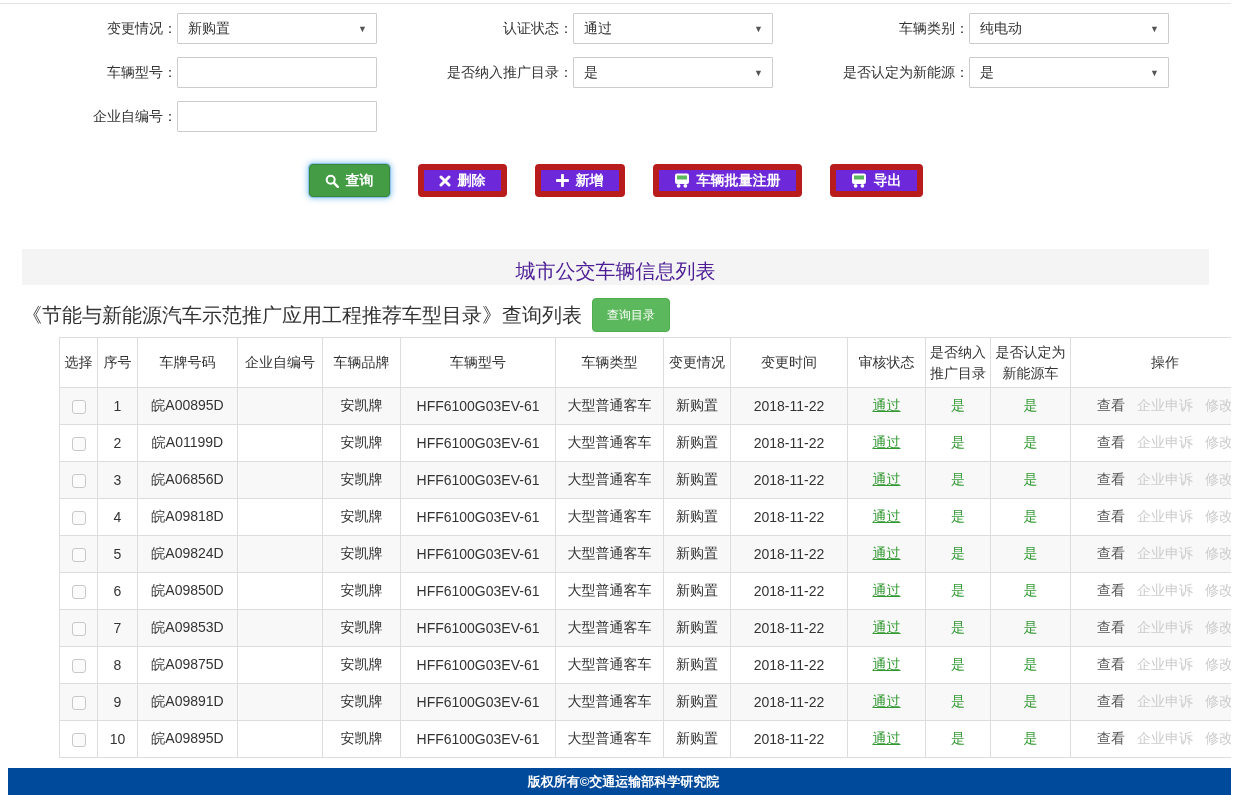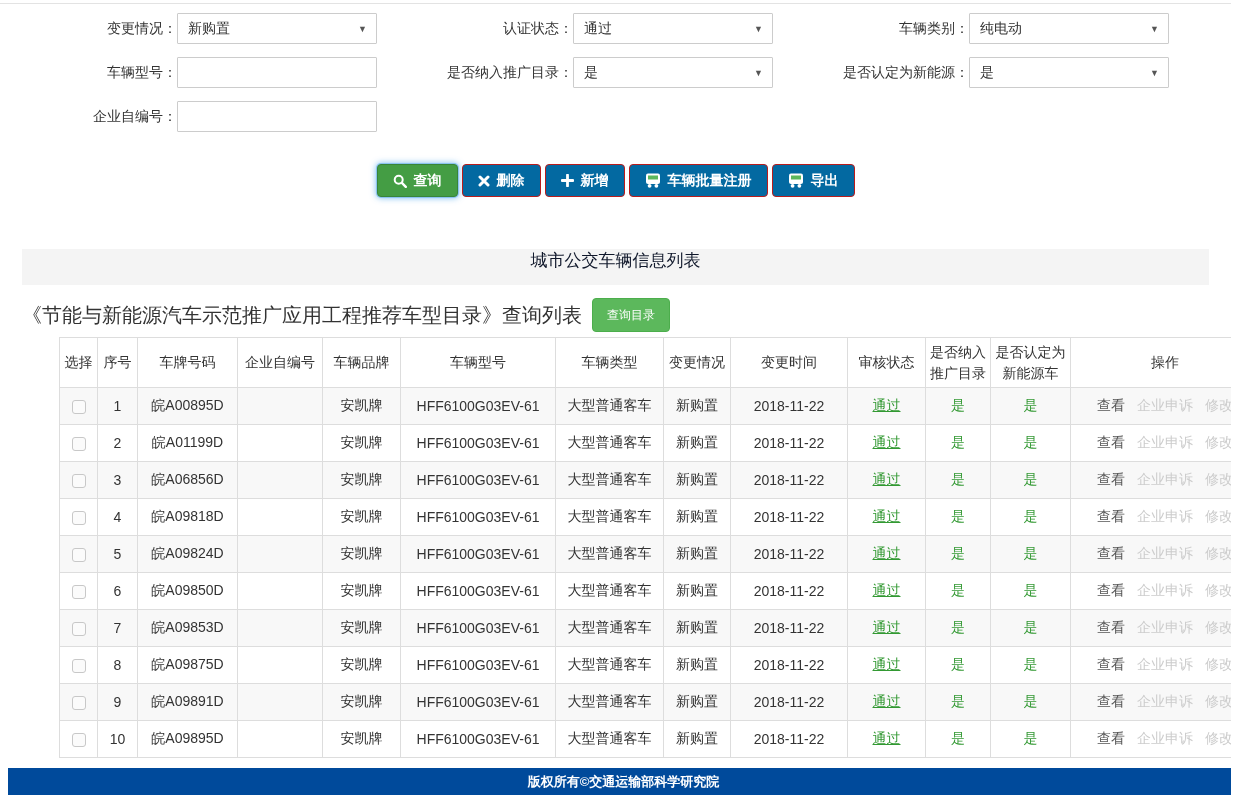--- a/index.html
+++ b/index.html
@@ -18,32 +18,32 @@
   .filter-grid { display: grid; grid-template-columns: 377px 396px 396px; }
   .field-cell { display: flex; justify-content: flex-end; align-items: center; height: 31px; margin-bottom: 13px; }
   .field-label { font-size: 14px; color: #333; white-space: nowrap; }
   .control { width: 200px; height: 31px; border: 1px solid #ccc; background: #fff; position: relative;
              display: flex; align-items: center; padding: 0 10px; font-size: 14px; color: #333; border-radius: 1px; }
   .control.select .caret-icon { position: absolute; right: 9px; top: 50%; transform: translateY(-50%);
              font-size: 9px; color: #555; }
   input.control { outline: none; }
 
   
-  .btn-row { margin-top: 19px; display: flex; justify-content: center; gap: 4px; align-items: center; }
+  .btn-row { margin-top: 19px; display: flex; justify-content: center; gap: 28px; align-items: center; }
   .btn { display: inline-flex; align-items: center; gap: 7px; height: 33px; padding: 0 15px;
-         background: #0369a1; border: 1px solid #b91c1c; border-radius: 4px;
+         background: #6d28d9; border: 6px solid #b91c1c; border-radius: 4px;
          color: #fff; font-size: 14px; font-weight: bold; cursor: pointer; font-family: inherit; }
   .btn .ico { display: inline-flex; align-items: center; }
   .btn-query { background: #449d44; border: 1px solid #398439;
                box-shadow: 0 0 0 1px #8bc4ef, 0 0 6px 1px rgba(82,168,236,.75); }
 
   
   .list-title { margin: 52px 22px 0 22px; height: 36px; background: #f4f4f4;
-                display: flex; align-items: flex-start; justify-content: center;
-                color: #0f172a; font-size: 17px; }
+                display: flex; align-items: flex-end; justify-content: center;
+                color: #4c1d95; font-size: 20px; }
 
   
   .catalog-bar { margin: 13px 22px 0 22px; display: flex; align-items: center; }
   .catalog-text { font-size: 20px; color: #333; }
   .btn-catalog { margin-left: 10px; height: 34px; padding: 0 14px; background: #5cb85c;
                  border: 1px solid #4cae4c; border-radius: 4px; color: #fff; font-size: 12px;
                  cursor: pointer; font-family: inherit; }
 
   
   .table-wrap { margin: 5px 22px 0 22px; }

